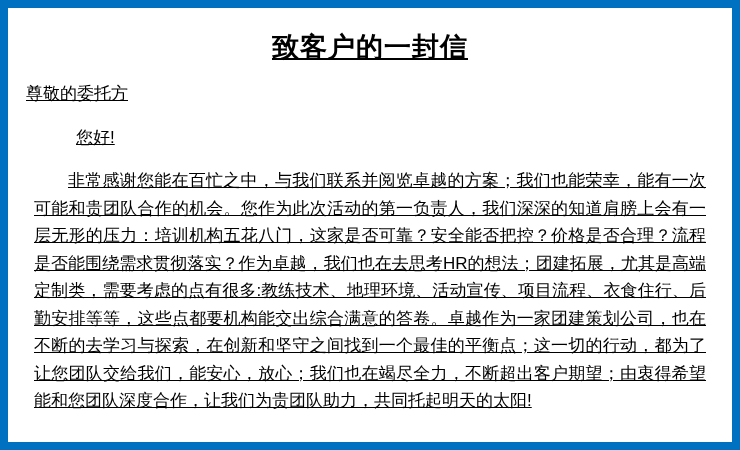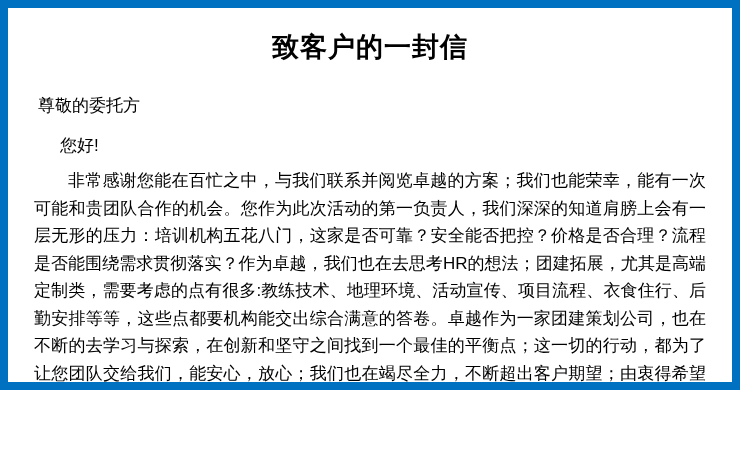--- a/index.html
+++ b/index.html
@@ -2,27 +2,28 @@
 <html><head>
 <meta charset="utf-8">
 <style>
   html, body {
     margin: 0;
     padding: 0;
     background: #ffffff;
   }
   .page {
     width: 740px;
-    height: 390px;
+    height: 450px;
     box-sizing: border-box;
     border: 8px solid #0070C0;
     background: #ffffff;
     font-family: "Liberation Sans", "DejaVu Sans", sans-serif;
     color: #000000;
     overflow: hidden;
+    text-decoration: underline;
   }
   .content {
     box-sizing: border-box;
     width: 100%;
     height: 100%;
     padding: 14px 18px 8px 18px;
     display: flex;
     flex-direction: column;
   }
   .title {
@@ -31,24 +32,24 @@
     font-weight: bold;
     line-height: 38px;
     margin: 6px 0 14px 0;
     letter-spacing: 1px;
   }
   .letter-text {
     font-size: 17px;
     line-height: 27.5px;
   }
   .salutation {
-    margin: 12px;
+    margin: 0;
   }
   .greeting {
-    margin: 0;
+    margin: 16px;
     text-indent: 2em;
   }
   .body-paragraph {
     margin: 8px;
     text-indent: 2em;
     text-align: justify;
     text-justify: inter-ideograph;
   }
   .closing {
     margin: 12px 8px 0 0;

